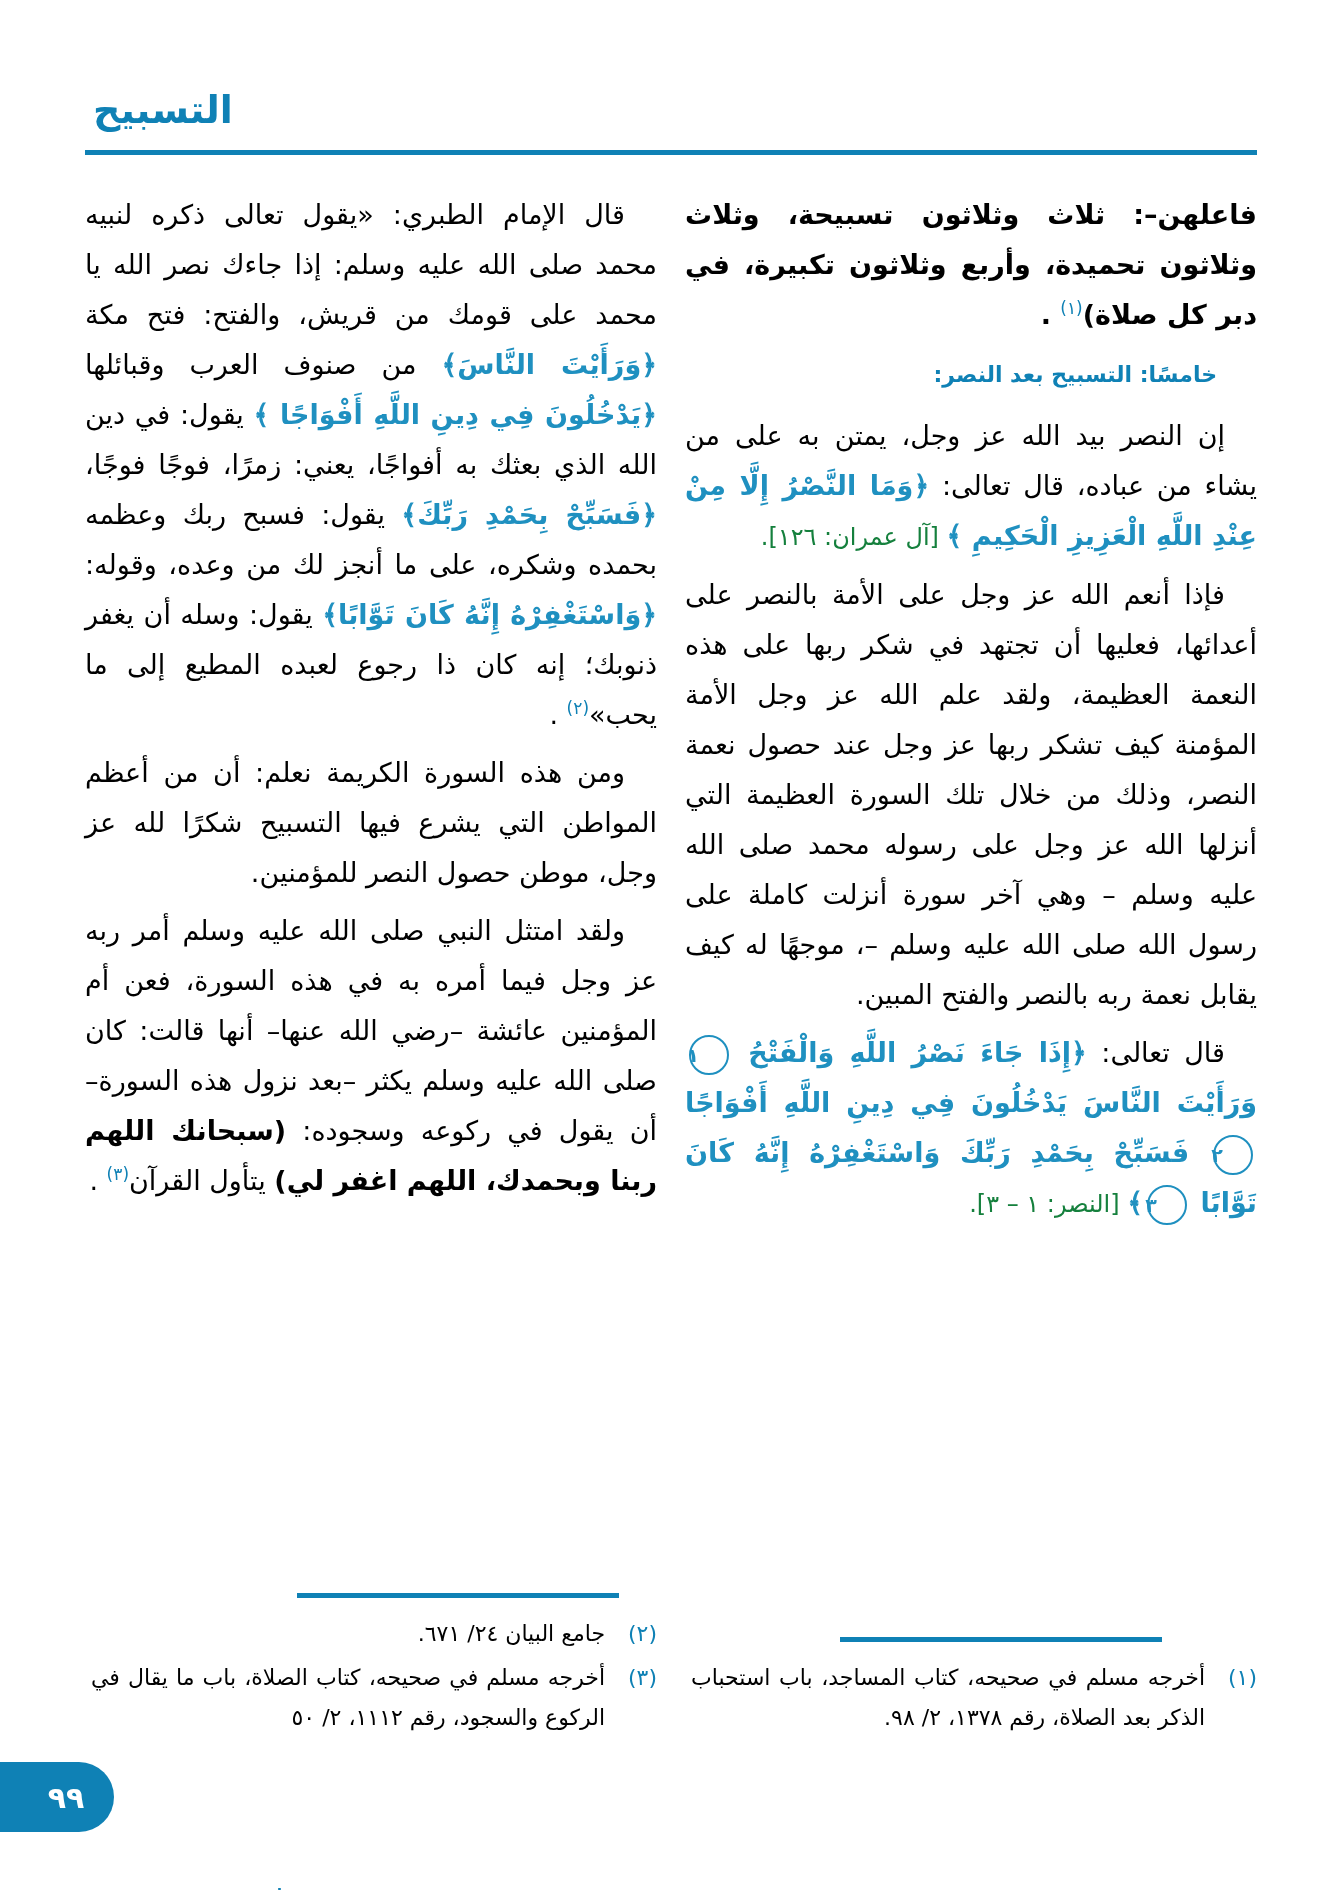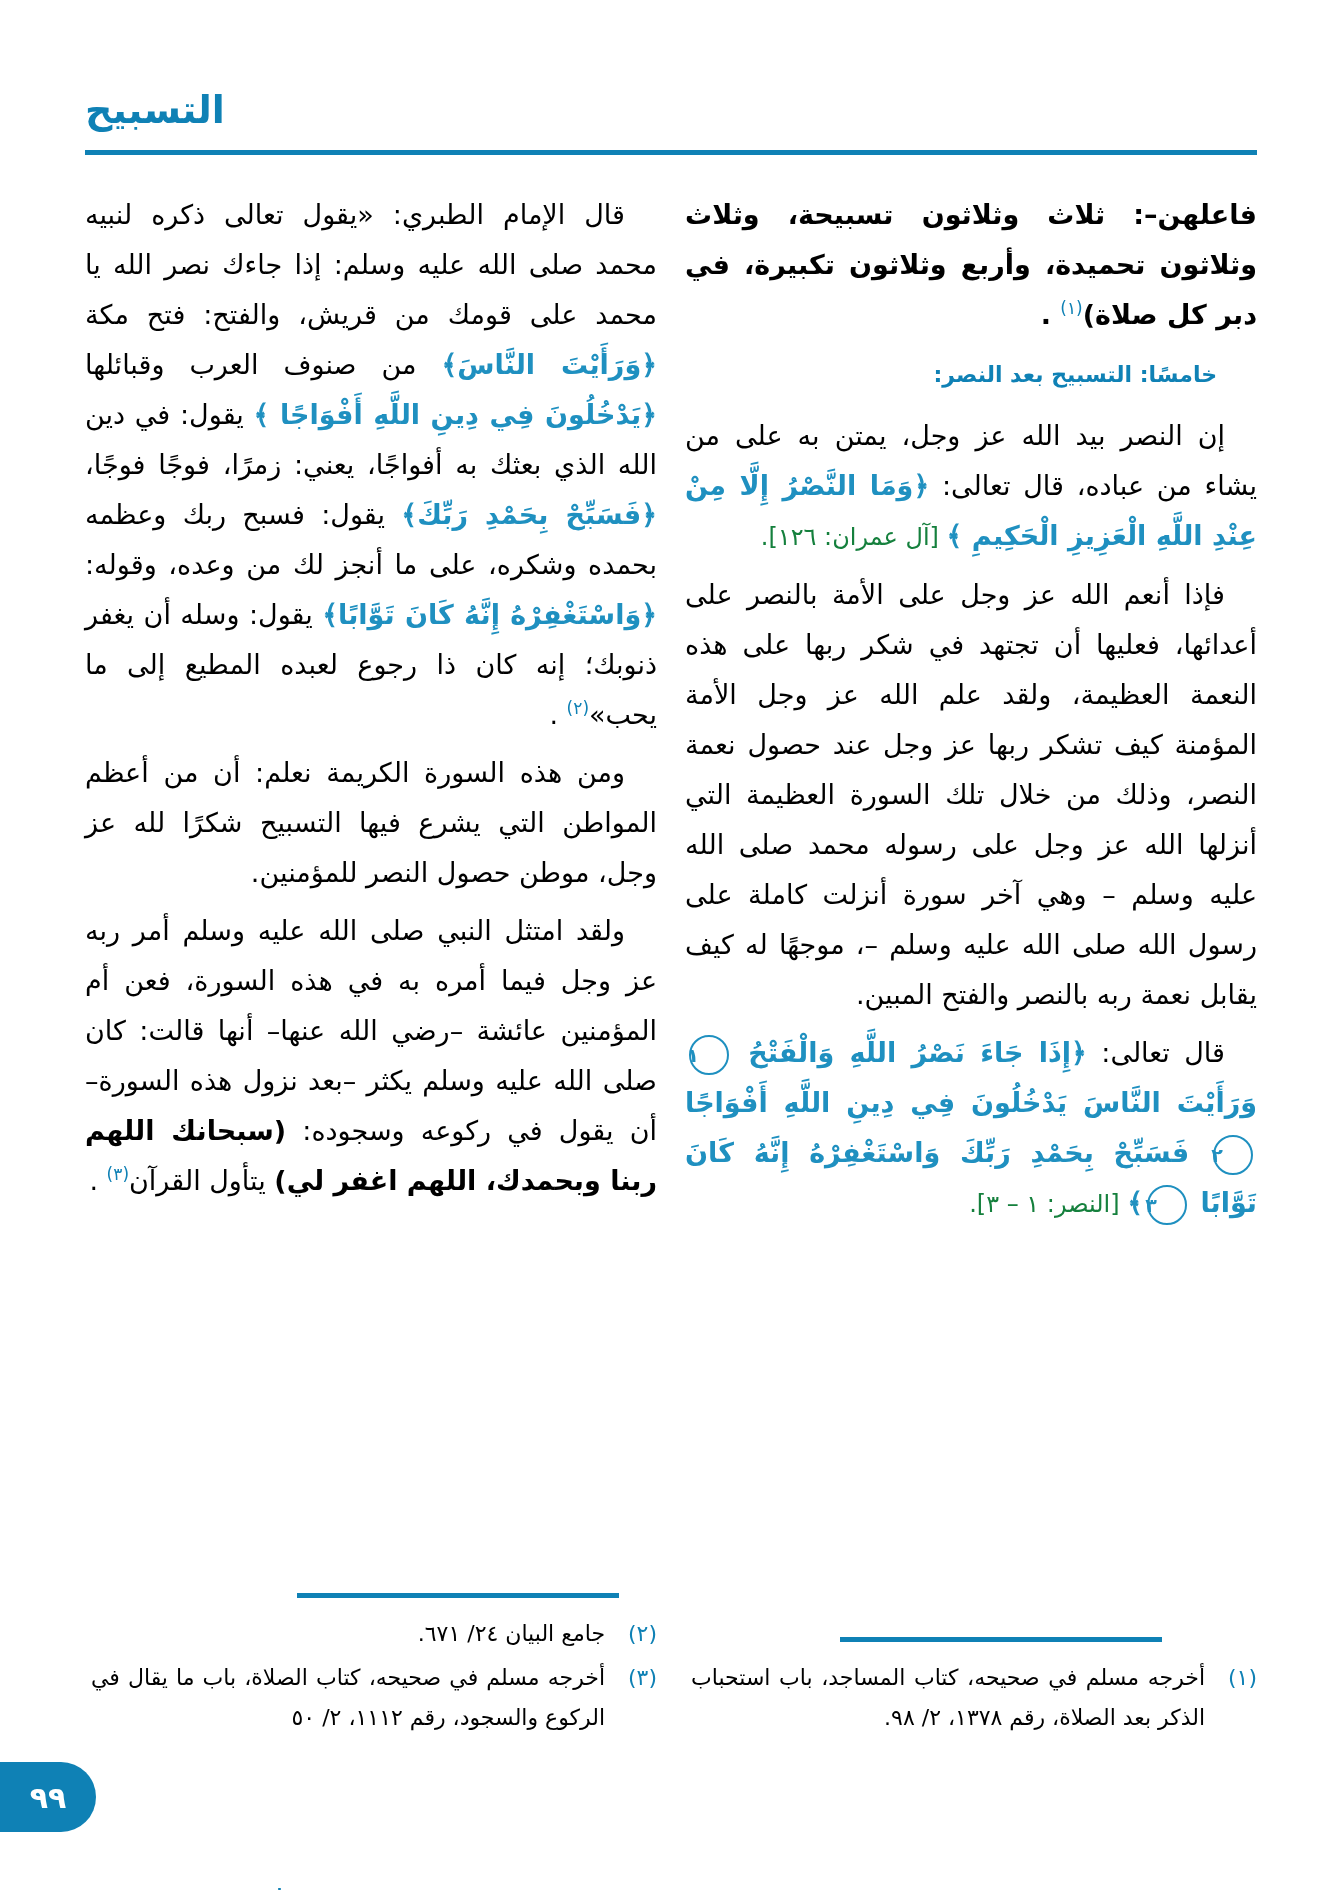--- a/index.html
+++ b/index.html
@@ -8,21 +8,21 @@
     background:#ffffff;
     font-family:"DejaVu Sans", sans-serif;
     position:relative;
     overflow:hidden;
     color:#000;
   }
   .page{position:absolute;inset:0;}
 
   
   .header-title{
-    position:absolute;top:88px;left:85px;
+    position:absolute;top:88px;left:93px;
     font-size:38px;font-weight:bold;
     color:var(--accent);
     direction:rtl;
   }
   .header-rule{
     position:absolute;top:150px;left:85px;
     width:1172px;height:5px;
     background:var(--accent);
   }
 
@@ -94,21 +94,21 @@
   }
   .fn-text{flex:1;text-align:justify;padding-left:6px;}
 
   
   .page-pill{
     position:absolute;left:0;top:1762px;
     width:96px;height:70px;
     background:var(--accent);
     border-radius:0 35px 35px 0;
     display:flex;align-items:center;justify-content:center;
-    color:#fff;font-size:30px;font-weight:bold;
+    color:#fff;font-size:30px;font-weight:bold;padding-left:18px;
   }
   .site-url{
     position:absolute;left:132px;top:1883px;
     color:var(--accent);
     font-size:29px;
     direction:ltr;
     text-decoration:none;
   }
 </style>
 </head>

